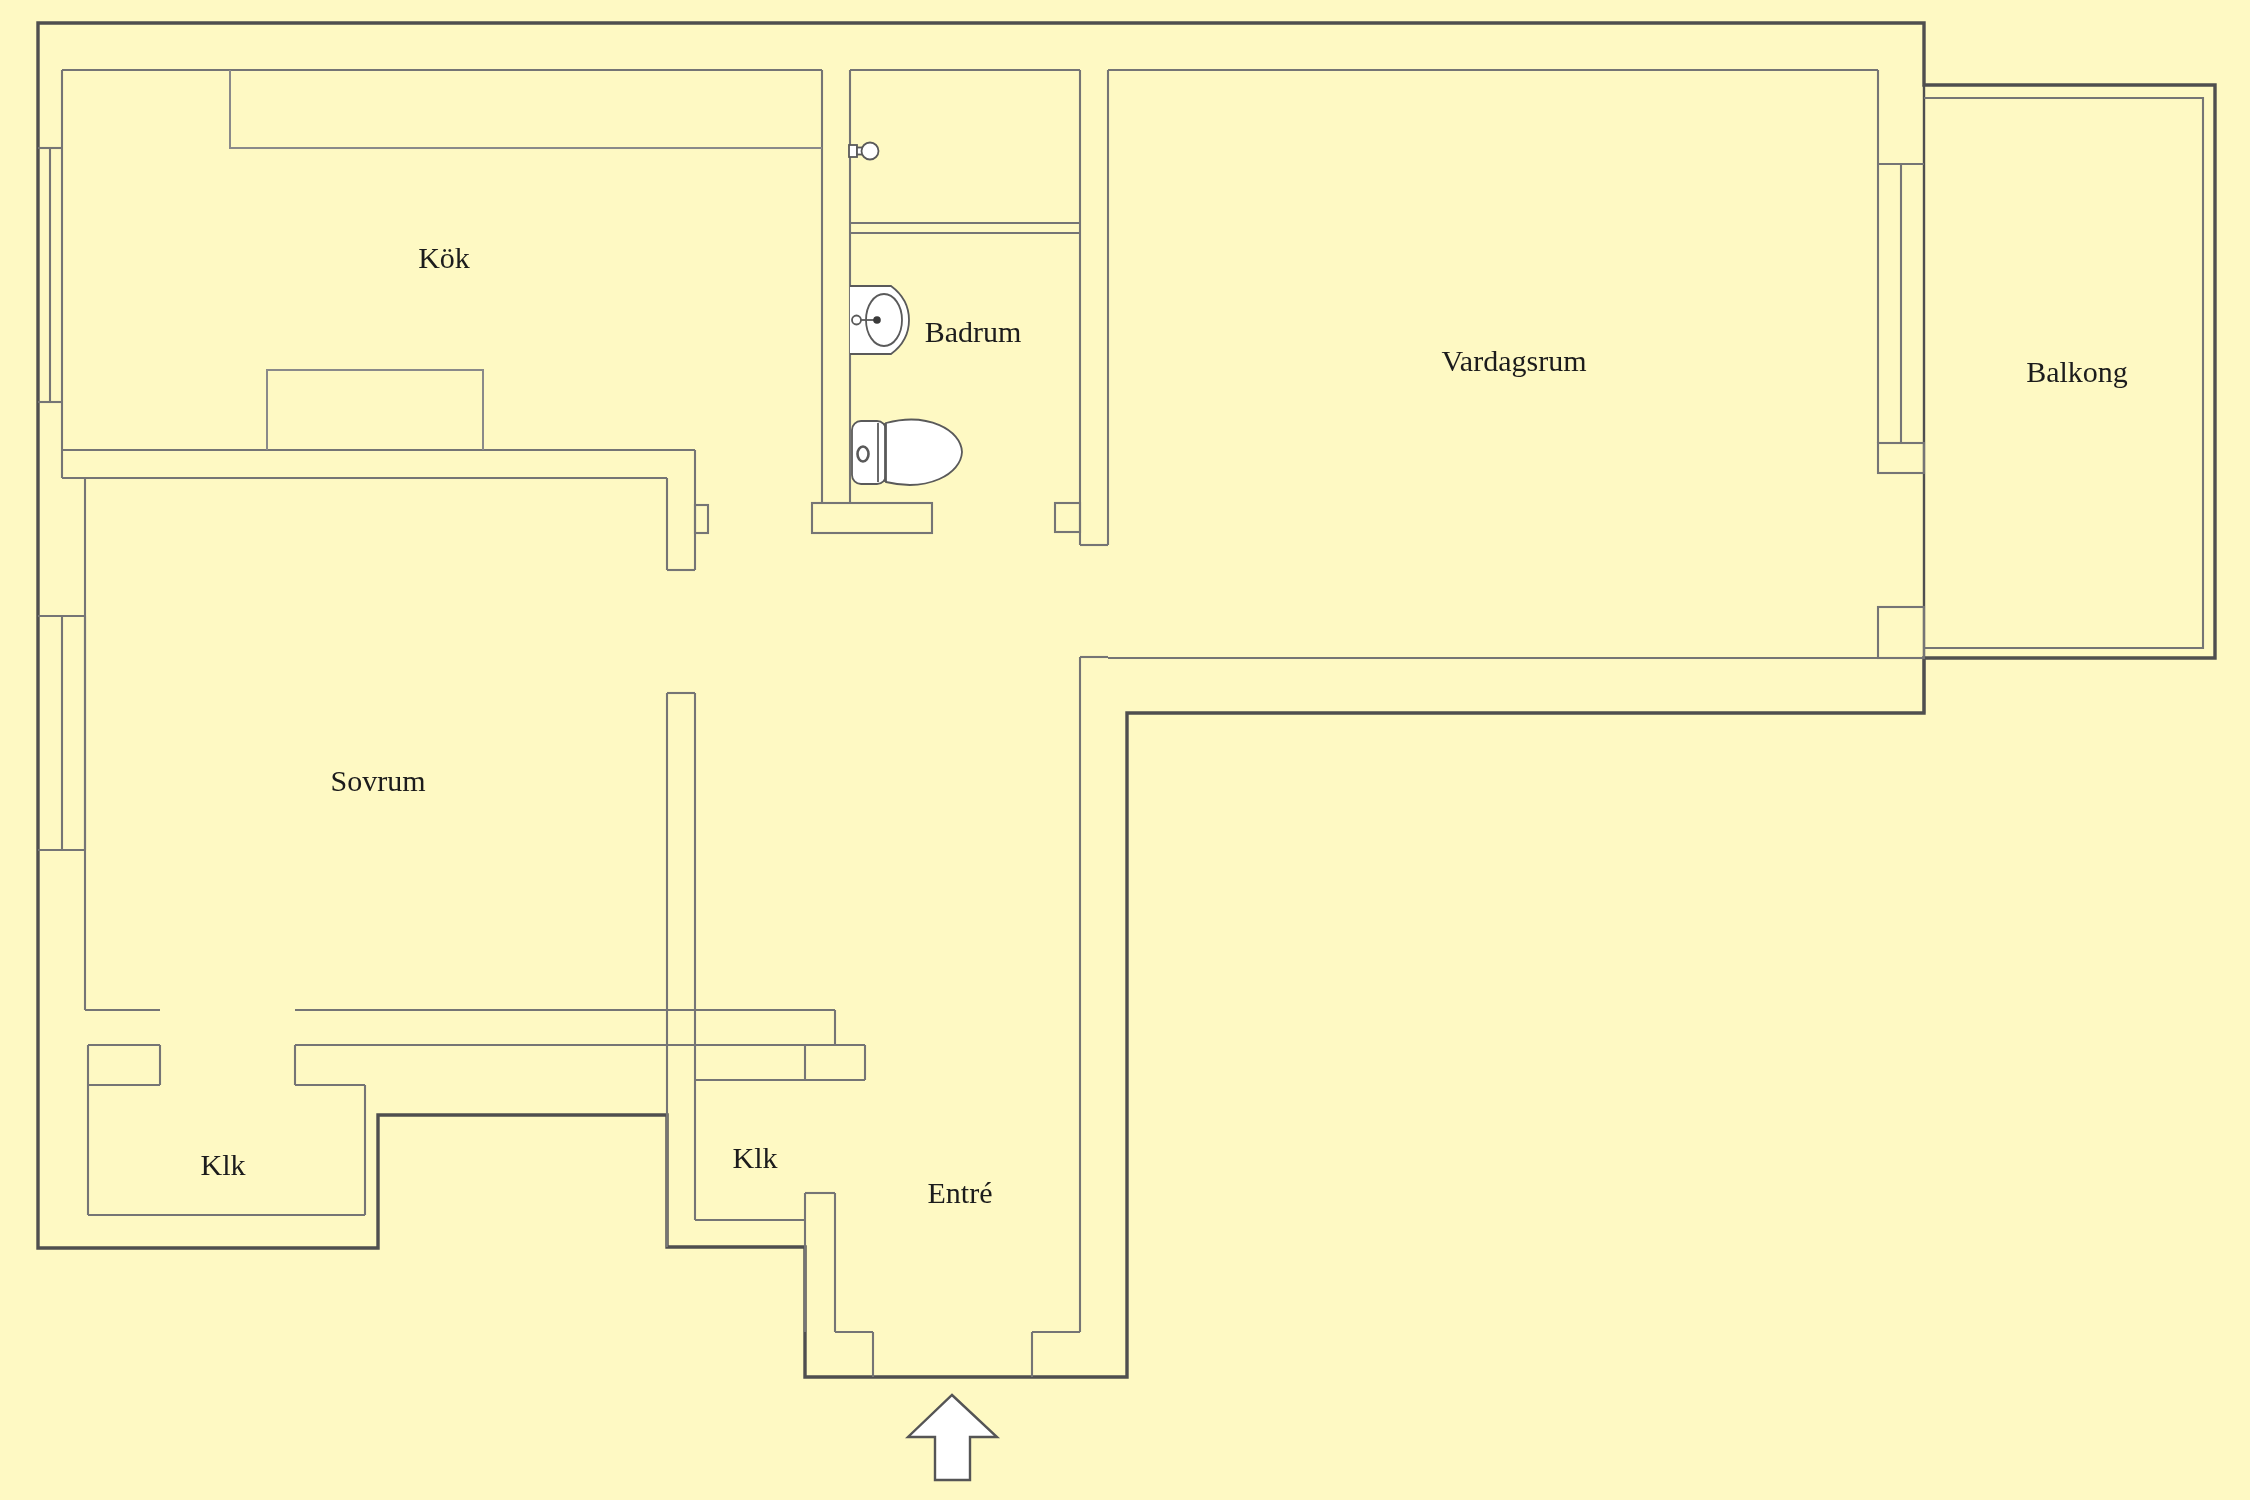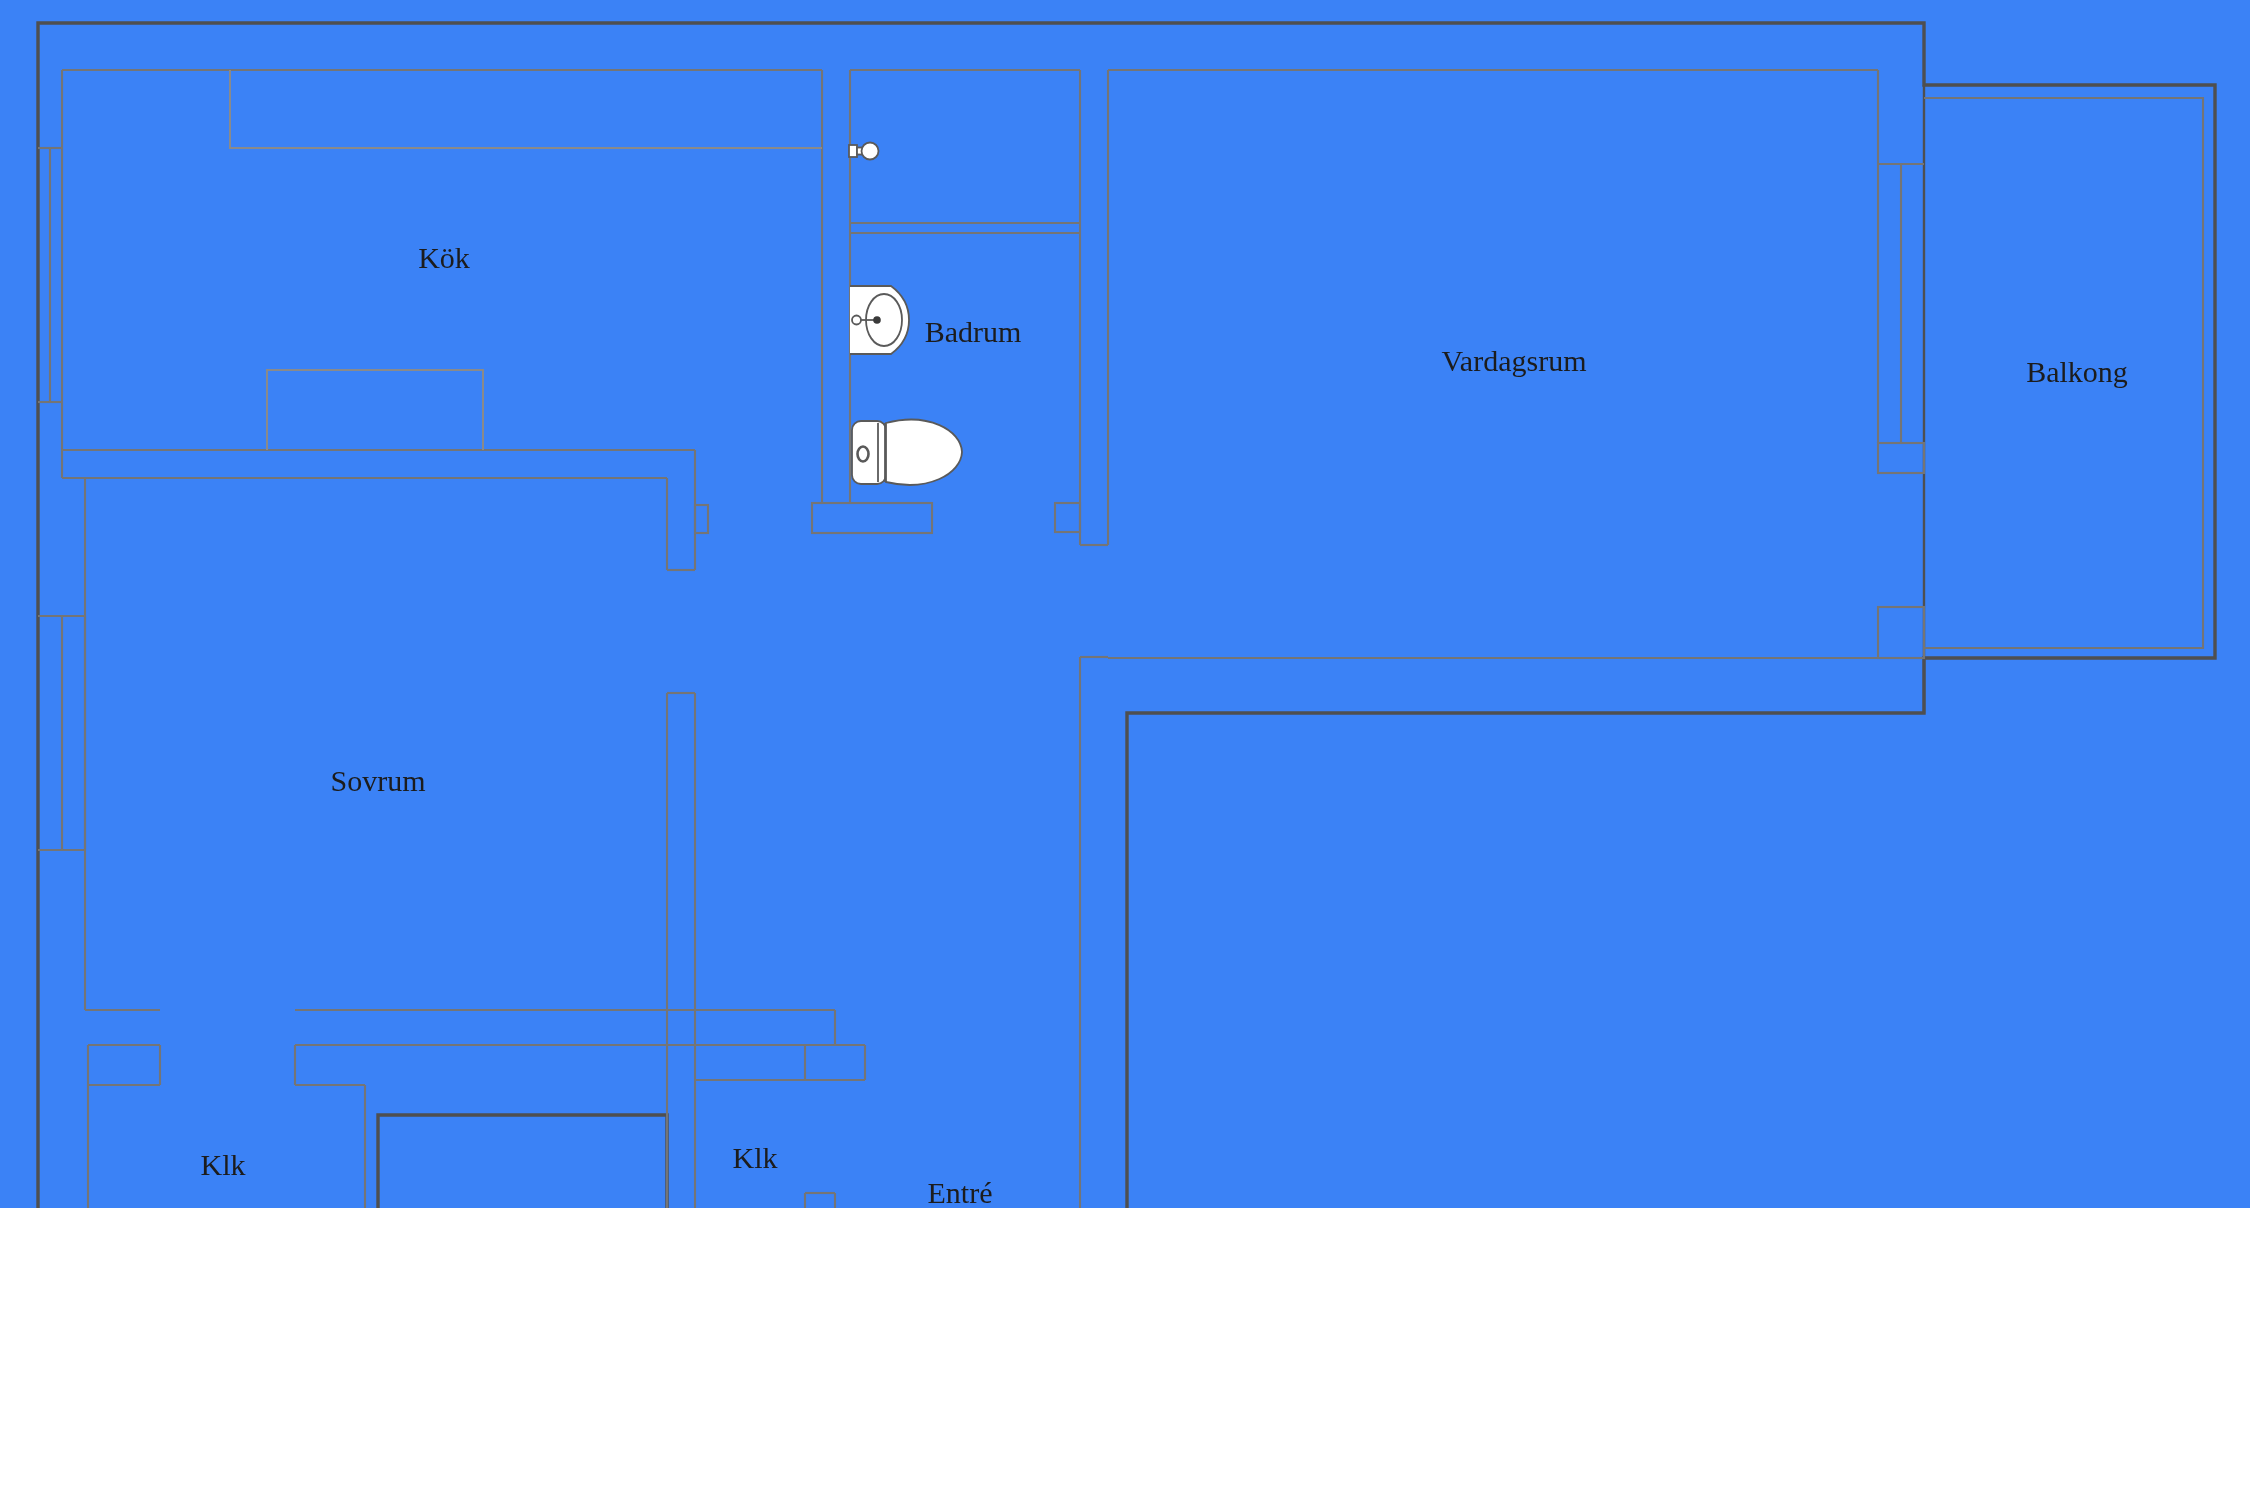--- a/index.html
+++ b/index.html
@@ -1,16 +1,16 @@
 <!DOCTYPE html>
 <html><head>
 <meta charset="utf-8">
 <style>
   html,body{margin:0;padding:0;background:#ffffff;}
-  .page{width:2250px;height:1208px;position:relative;background:#3b82f6;overflow:hidden;}
+  .page{width:2250px;height:1500px;position:relative;background:#fef9c3;overflow:hidden;}
   svg{display:block;}
   .room-label{
     font-family:"Liberation Serif","DejaVu Serif",serif;
     font-size:30px;
     letter-spacing:0px;
     fill:#1c1c1c;
   }
 </style>
 </head>
 <body>

